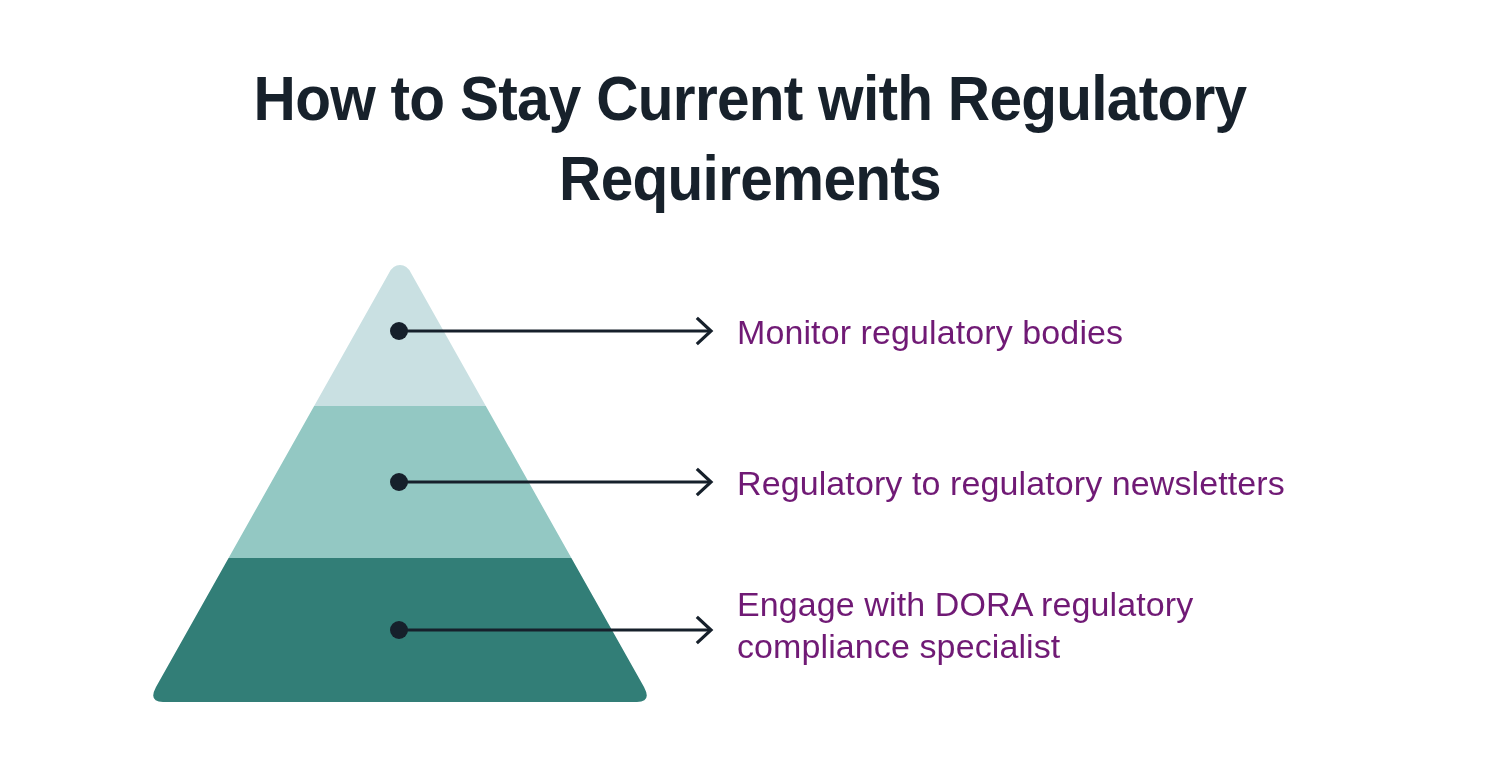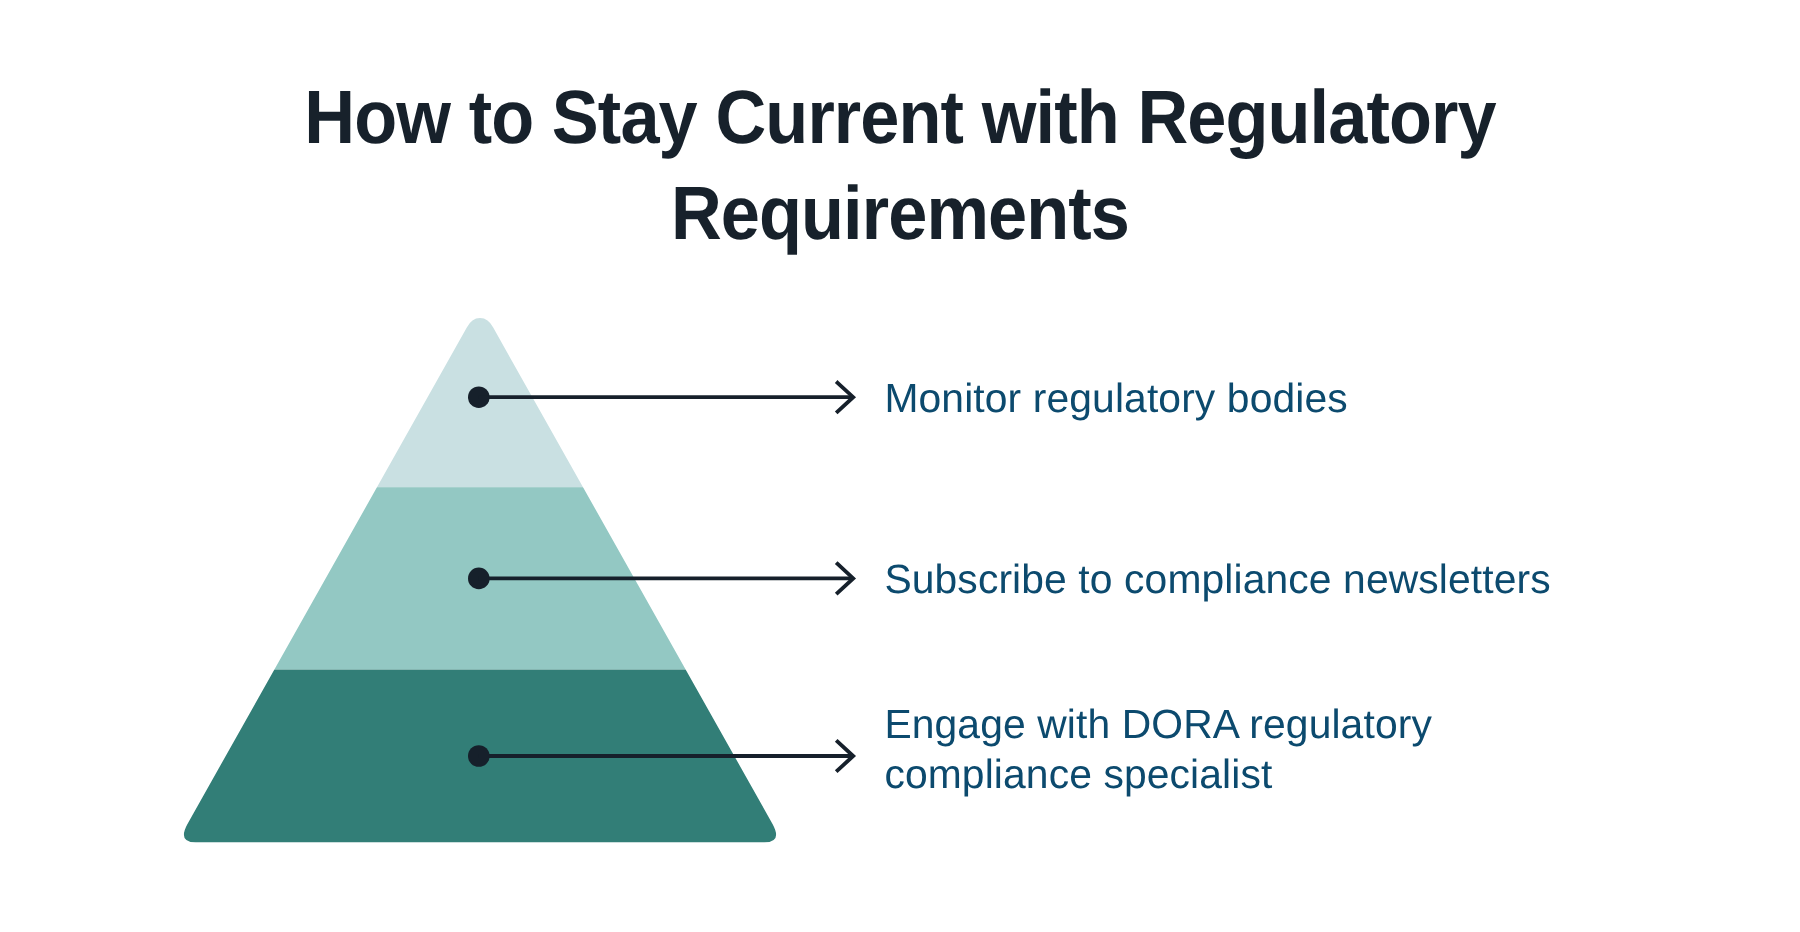--- a/index.html
+++ b/index.html
@@ -51,21 +51,21 @@
     left: 0px;
     top: 0px;
     width: 1500px;
     height: 777px;
   }
 
   
   .callout-label {
     position: absolute;
     left: 737px;
-    color: #0c4a6e;
+    color: #701a75;
     font-family: "Liberation Sans", sans-serif;
     font-size: 34px;
     line-height: 42px;
     font-weight: normal;
     letter-spacing: 0.1px;
     white-space: pre-line;
   }
   #callout-label-0 { top: 311px; }
   #callout-label-1 { top: 462px; }
   #callout-label-2 { top: 583px; }
@@ -125,18 +125,18 @@
 
     <g>
       <circle cx="399" cy="630" r="9" fill="#16202B"></circle>
       <line x1="399" y1="630" x2="710" y2="630" stroke="#16202B" stroke-width="3.2"></line>
       <polyline points="698,618 711,630 698,642" fill="none" stroke="#16202B" stroke-width="3.2" stroke-linecap="square" stroke-linejoin="miter"></polyline>
     </g>
   </svg>
 
   <div class="callout-label" id="callout-label-0">Monitor regulatory bodies</div>
 
-  <div class="callout-label" id="callout-label-1">Subscribe to compliance newsletters</div>
+  <div class="callout-label" id="callout-label-1">Regulatory to regulatory newsletters</div>
 
   <div class="callout-label" id="callout-label-2">Engage with DORA regulatory
 compliance specialist</div>
 
 </div>
 
 </body></html>

